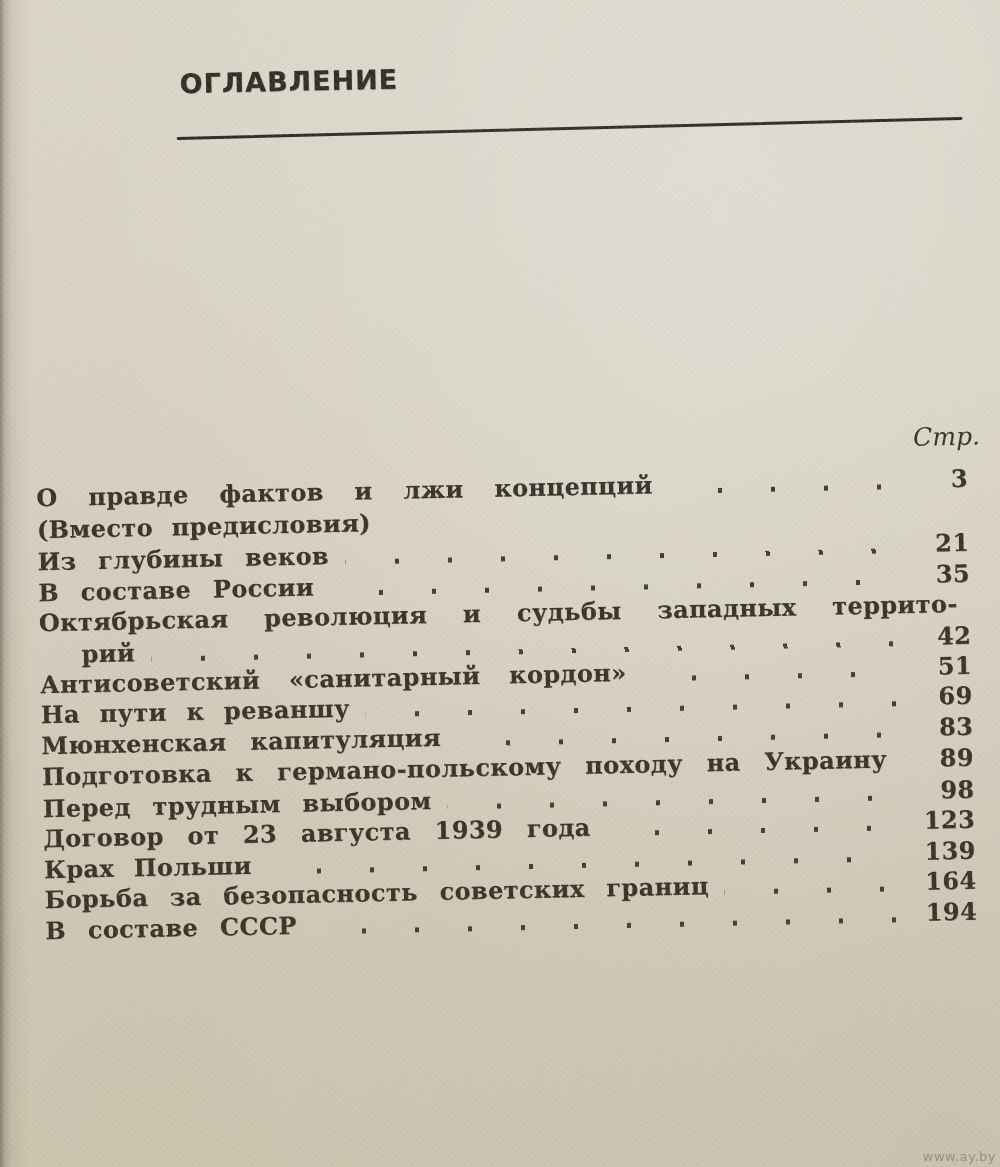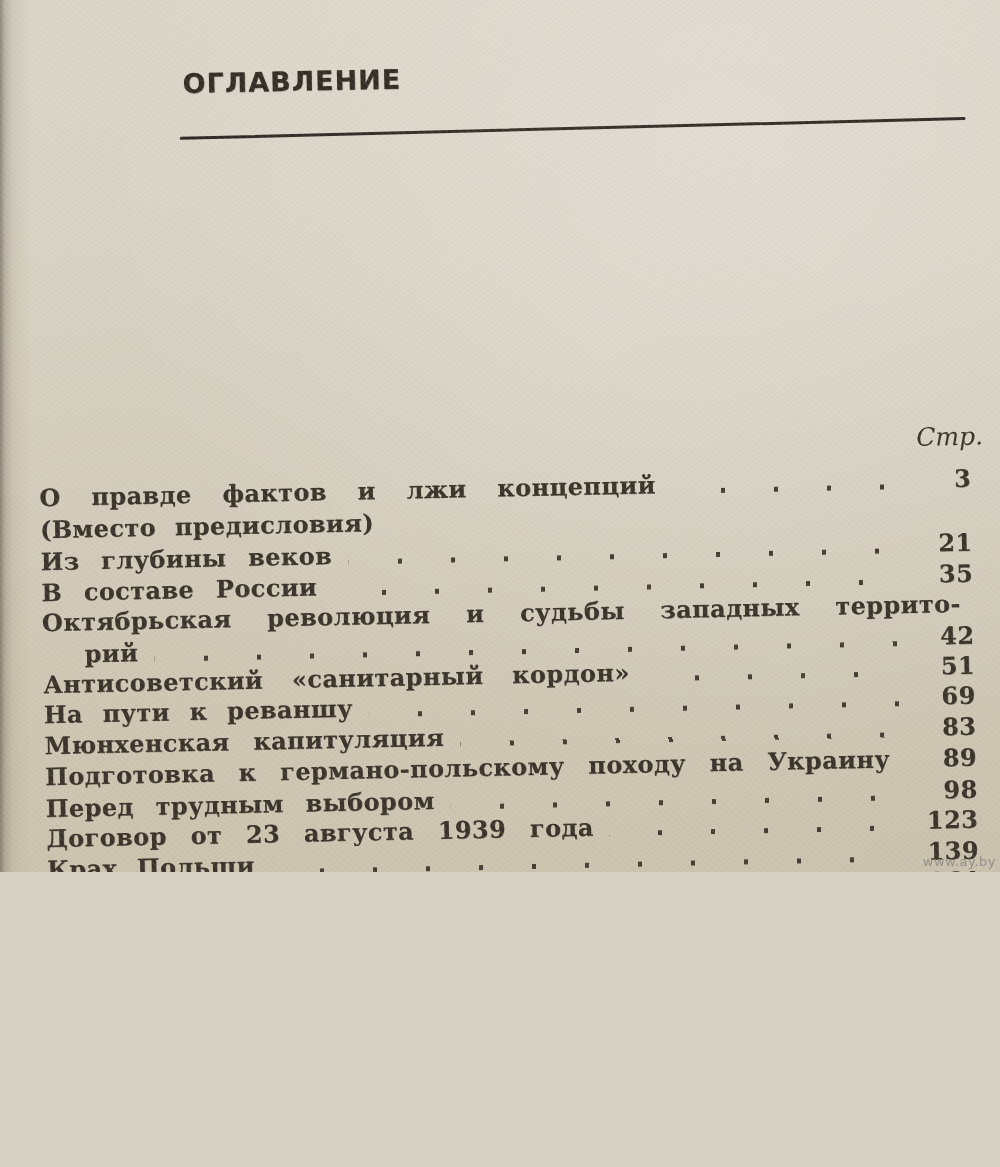--- a/index.html
+++ b/index.html
@@ -1,19 +1,19 @@
 <!DOCTYPE html>
 <html><head>
 <meta charset="utf-8">
 <style>
   html,body{margin:0;padding:0;}
   body{width:1000px;height:1167px;overflow:hidden;background:#d7d1c3;}
 
   .photo{
-    position:relative;width:1000px;height:872px;overflow:hidden;
+    position:relative;width:1000px;height:1167px;overflow:hidden;
     background:
       radial-gradient(ellipse at 72% 18%, rgba(255,255,255,0.20), transparent 62%),
       radial-gradient(ellipse at 15% 95%, rgba(150,130,90,0.12), transparent 55%),
       radial-gradient(ellipse at 95% 100%, rgba(120,105,70,0.10), transparent 50%),
       linear-gradient(180deg,#dad5c8 0%,#d7d1c3 52%,#d2cbb8 100%);
   }
   
   .grain{
     position:absolute;inset:0;pointer-events:none;
     background:

